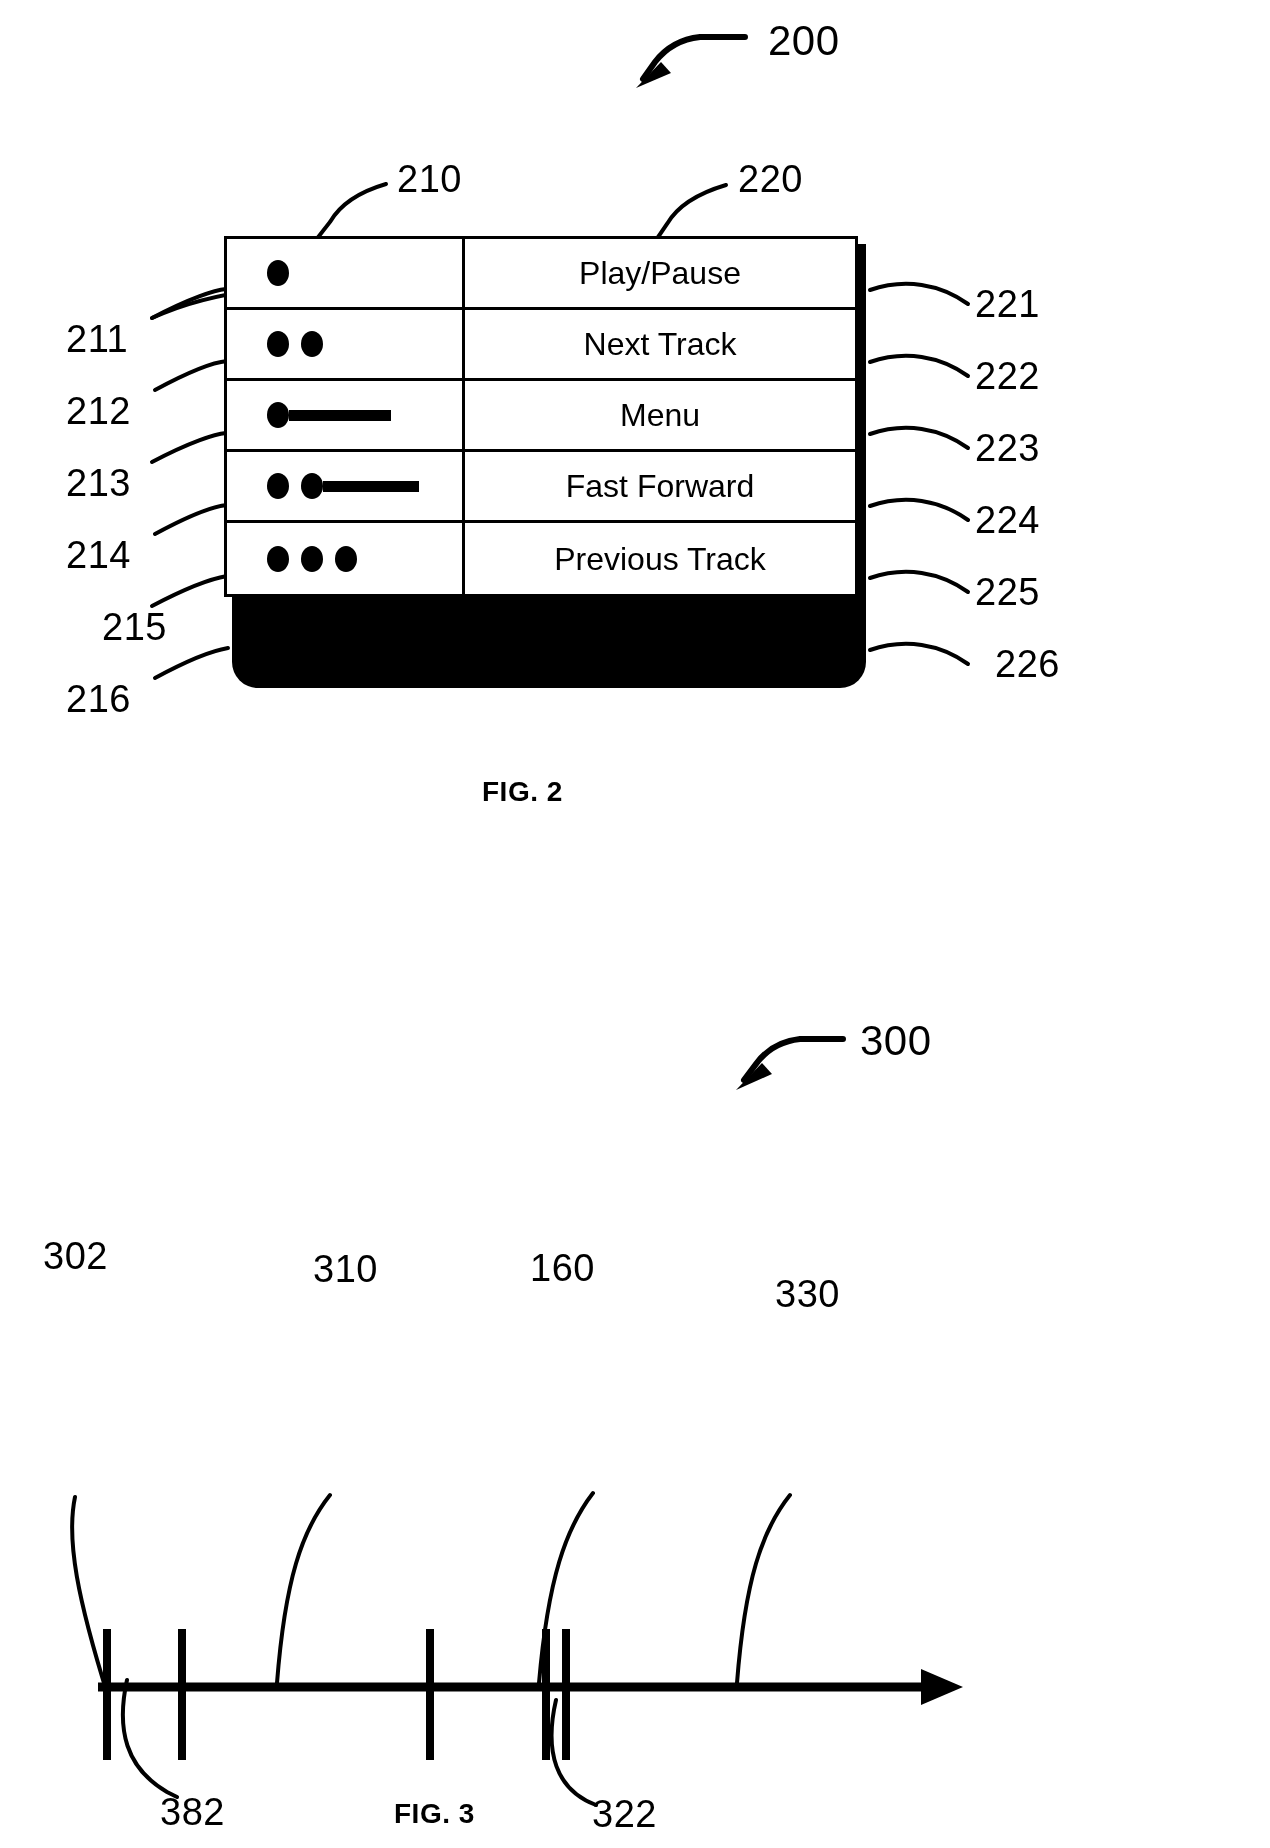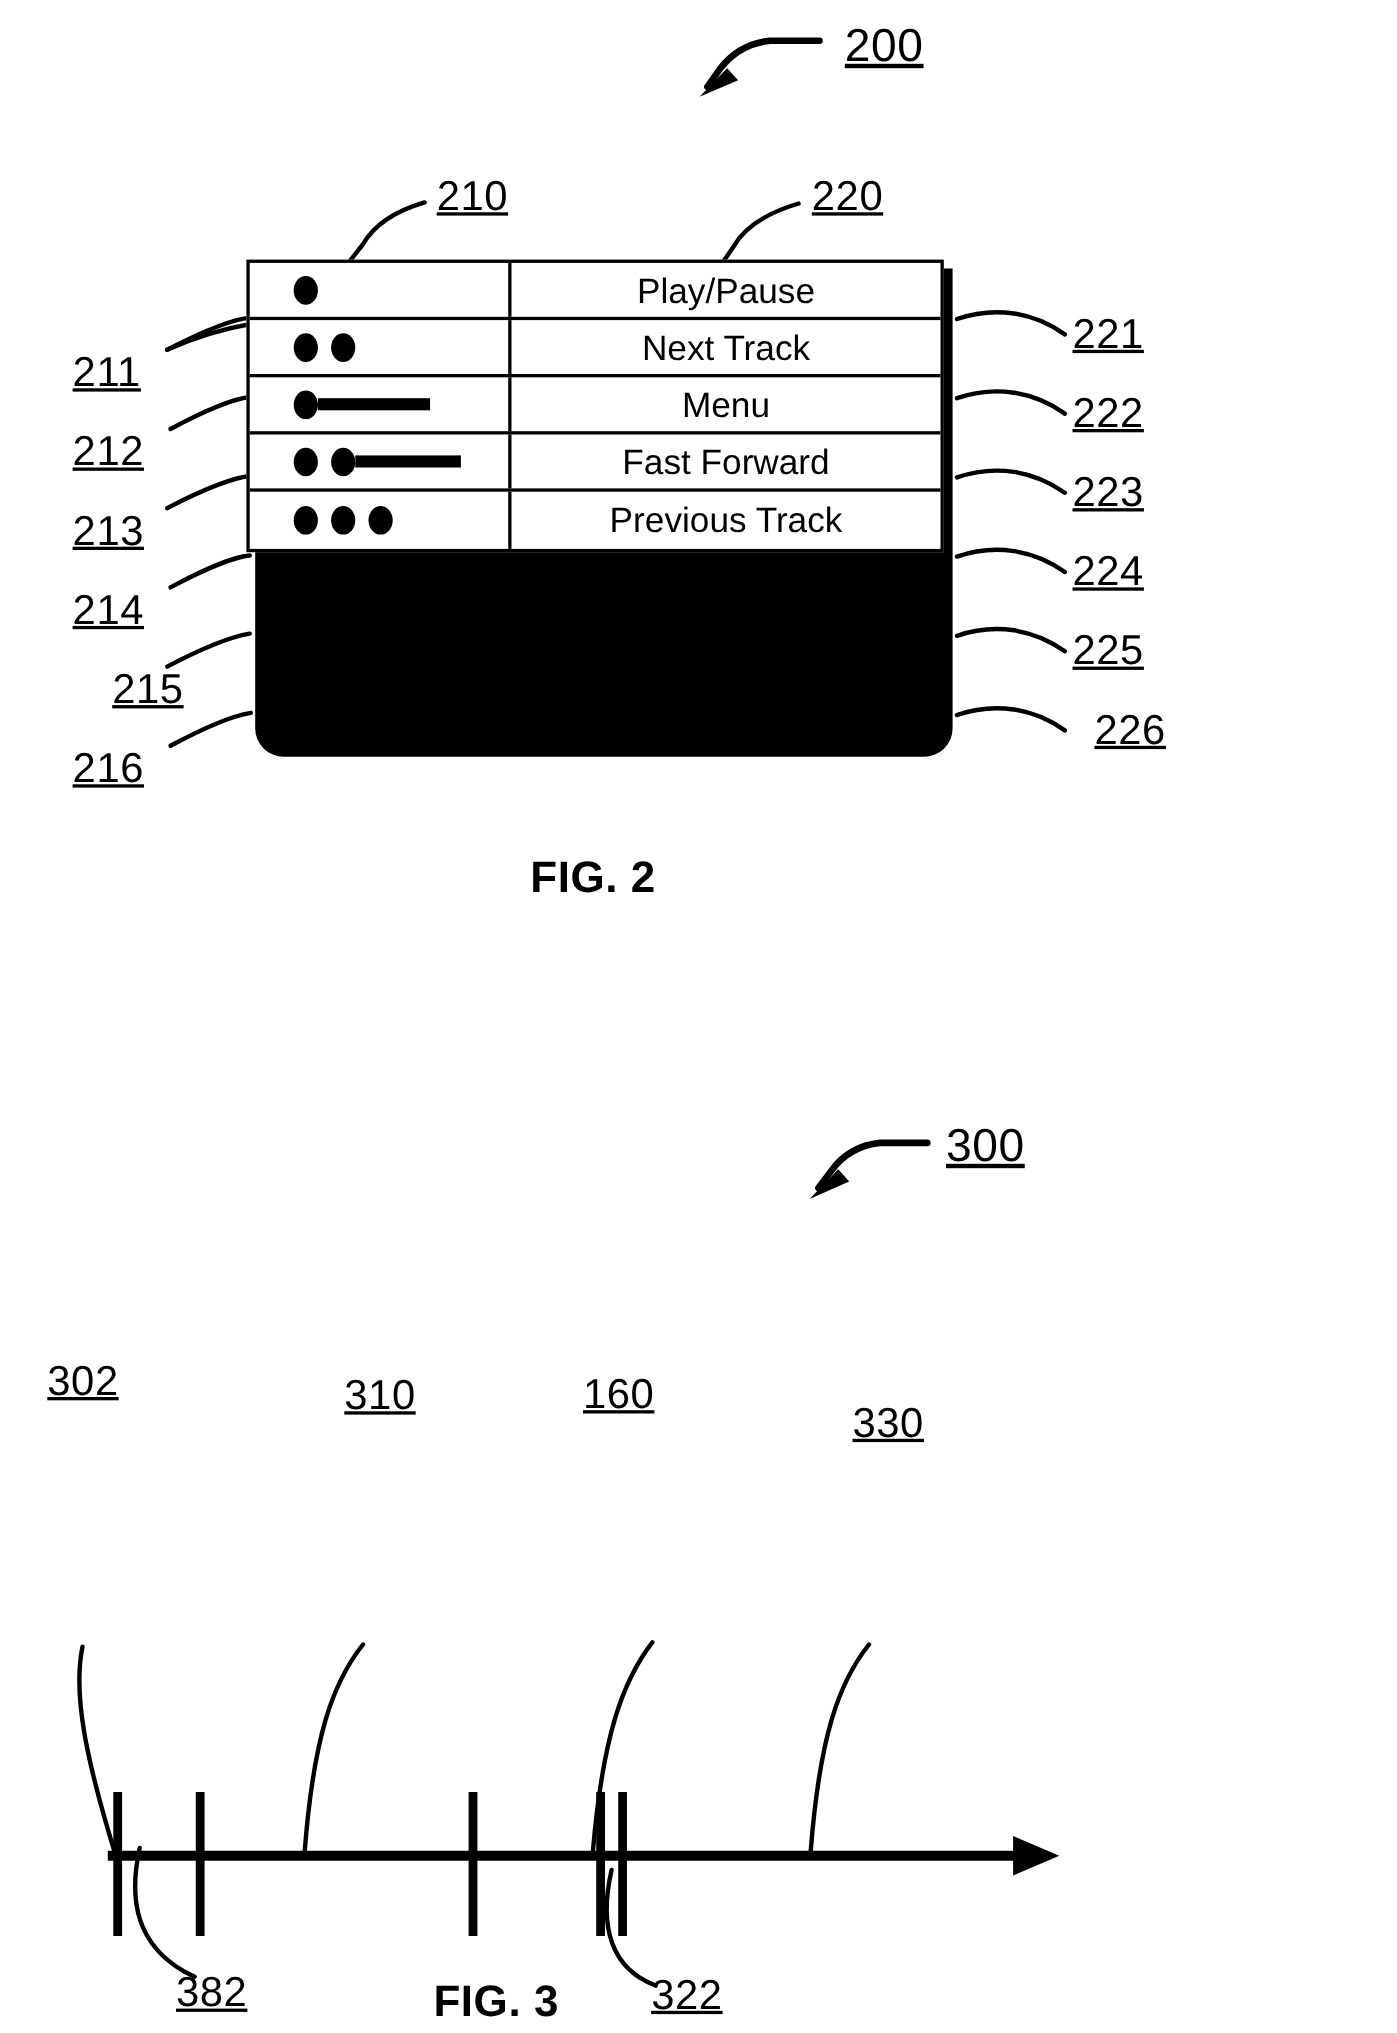--- a/index.html
+++ b/index.html
@@ -28,26 +28,25 @@
     pointer-events: none;
   }
   .ref-num {
     position: absolute;
     font-family: "Liberation Sans", sans-serif;
     font-size: 38px;
     font-weight: 400;
     letter-spacing: 0.5px;
     white-space: nowrap;
     line-height: 1;
-    text-decoration: underline;
   }
   .fig-caption {
     position: absolute;
     font-family: "Liberation Sans", sans-serif;
-    font-size: 40px;
+    font-size: 28px;
     font-weight: bold;
     letter-spacing: 0.5px;
     white-space: nowrap;
     line-height: 1;
   }
   
   .gesture-table {
     position: absolute;
     left: 224px;
     top: 236px;
@@ -62,21 +61,21 @@
     left: 232px;
     top: 244px;
     width: 634px;
     height: 444px;
     background: #000;
     border-radius: 0 0 26px 26px;
     z-index: 2;
   }
   .g-row {
     display: flex;
-    height: 52px;
+    height: 71px;
     box-sizing: border-box;
     border-bottom: 3px solid #000;
   }
   .g-row:last-child { border-bottom: none; }
   .g-cell-pattern {
     width: 238px;
     box-sizing: border-box;
     border-right: 3px solid #000;
     display: flex;
     align-items: center;

